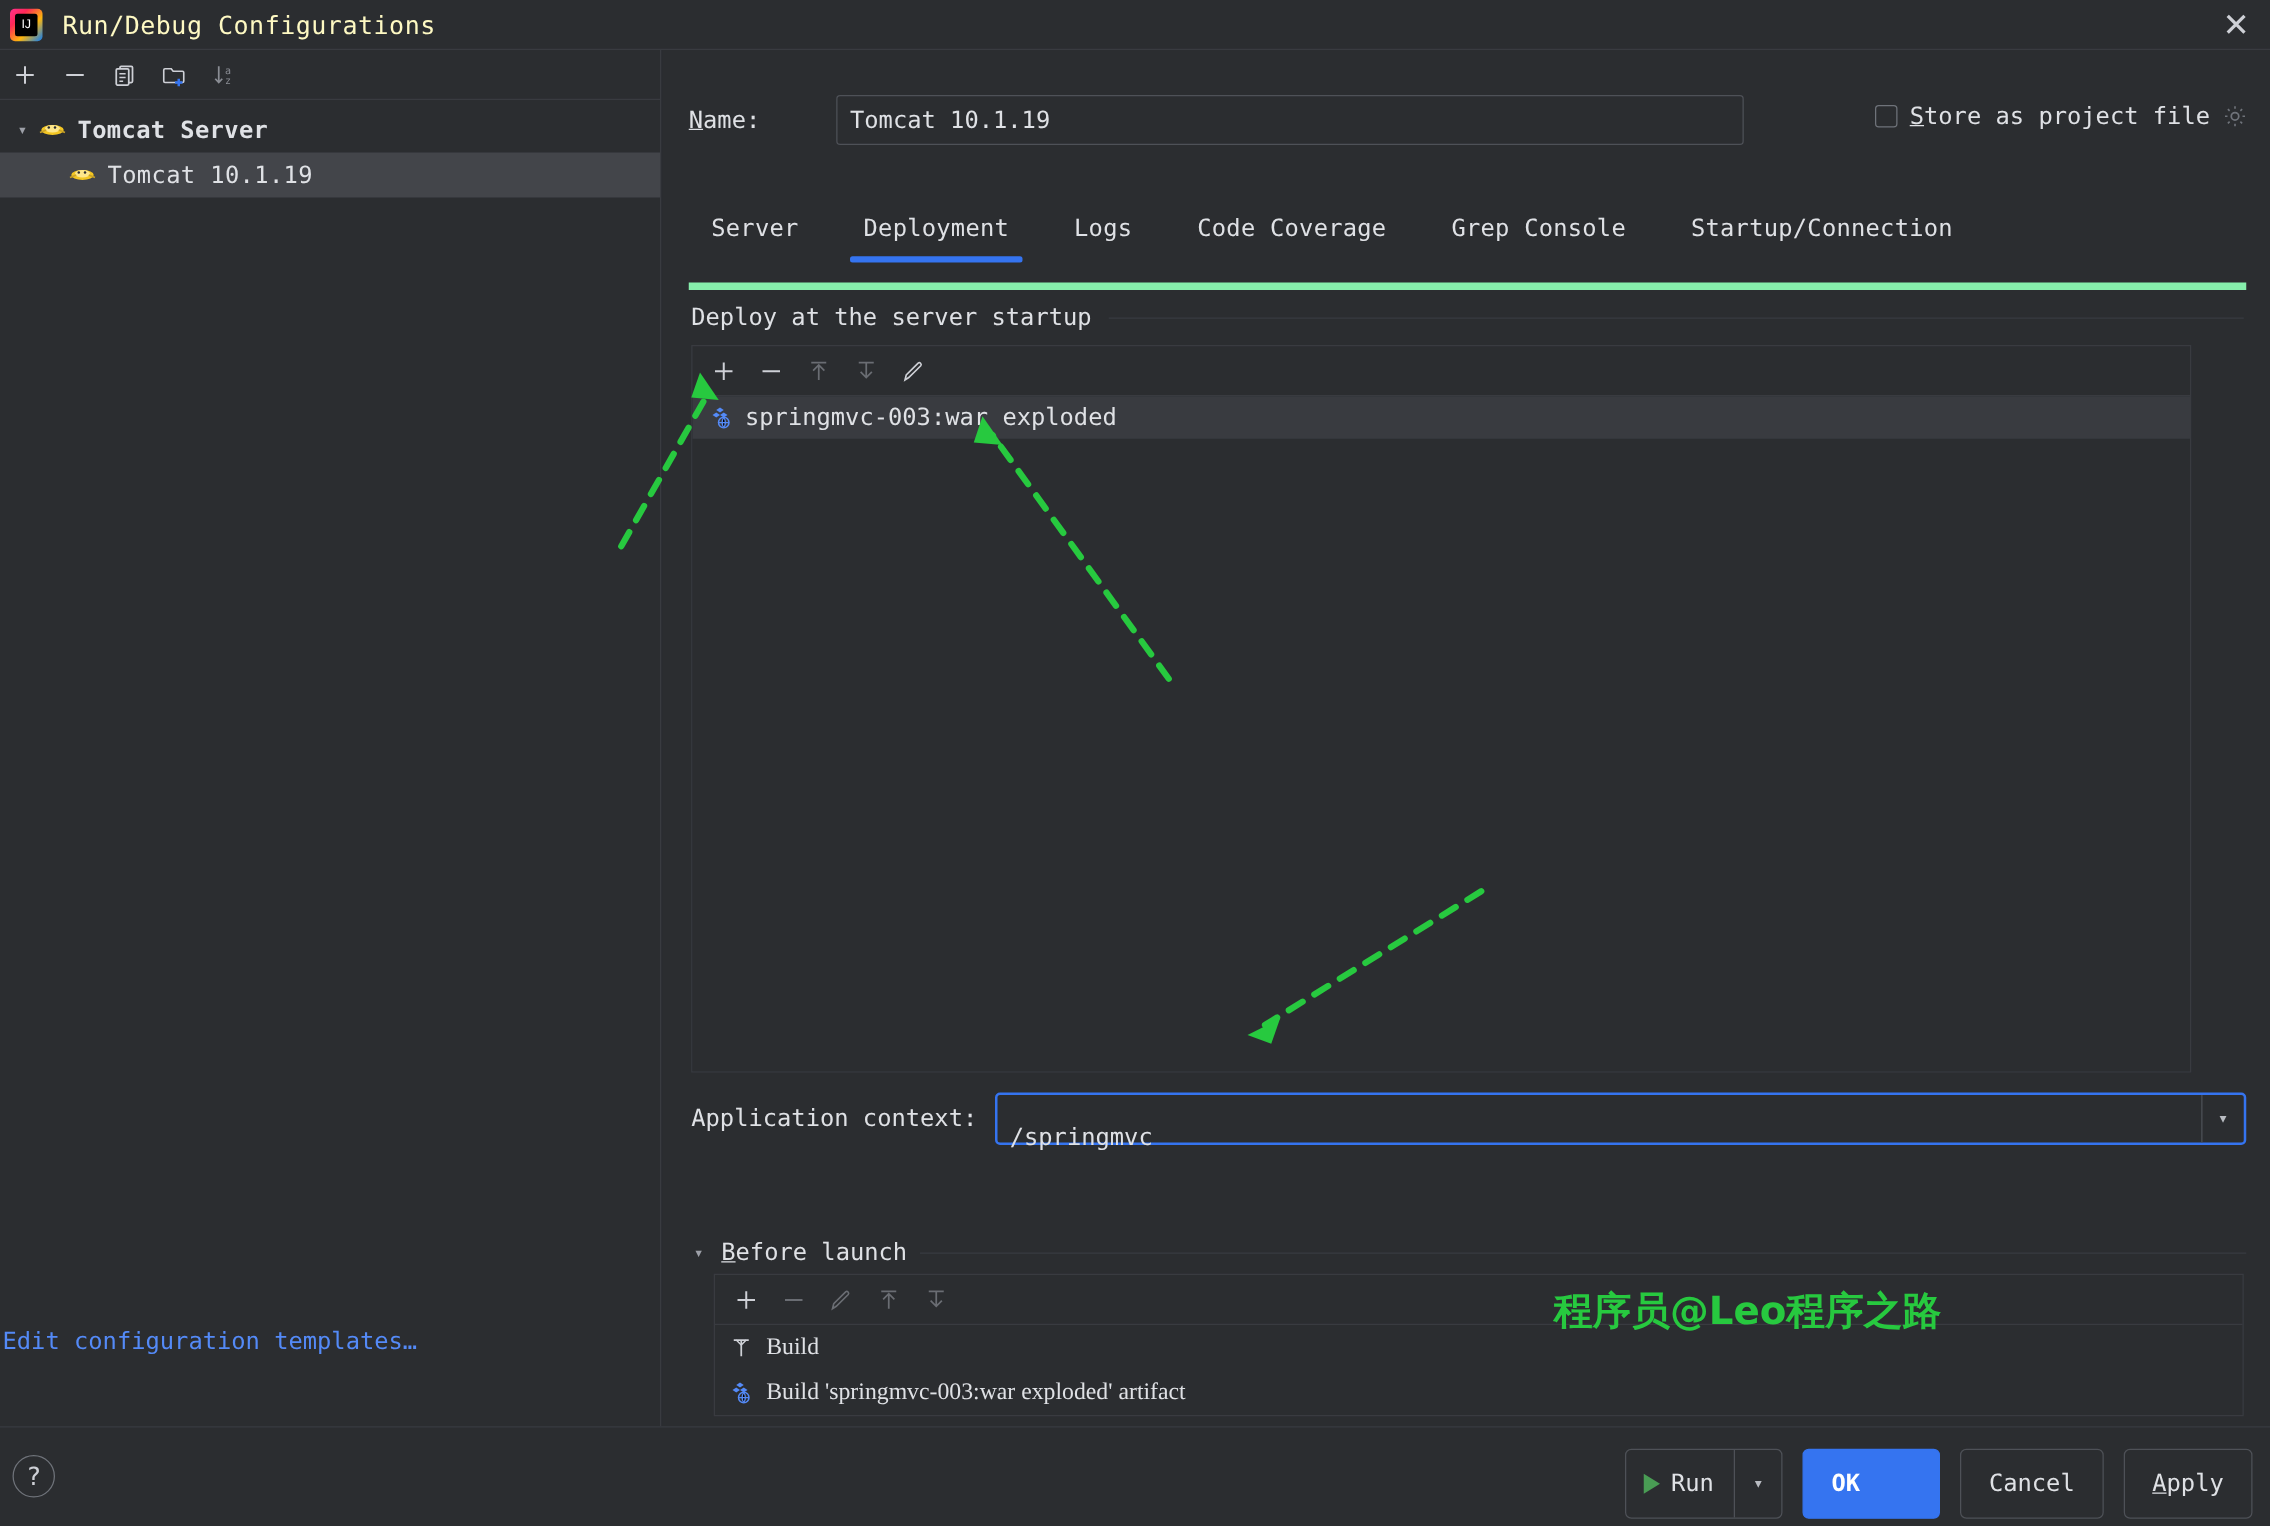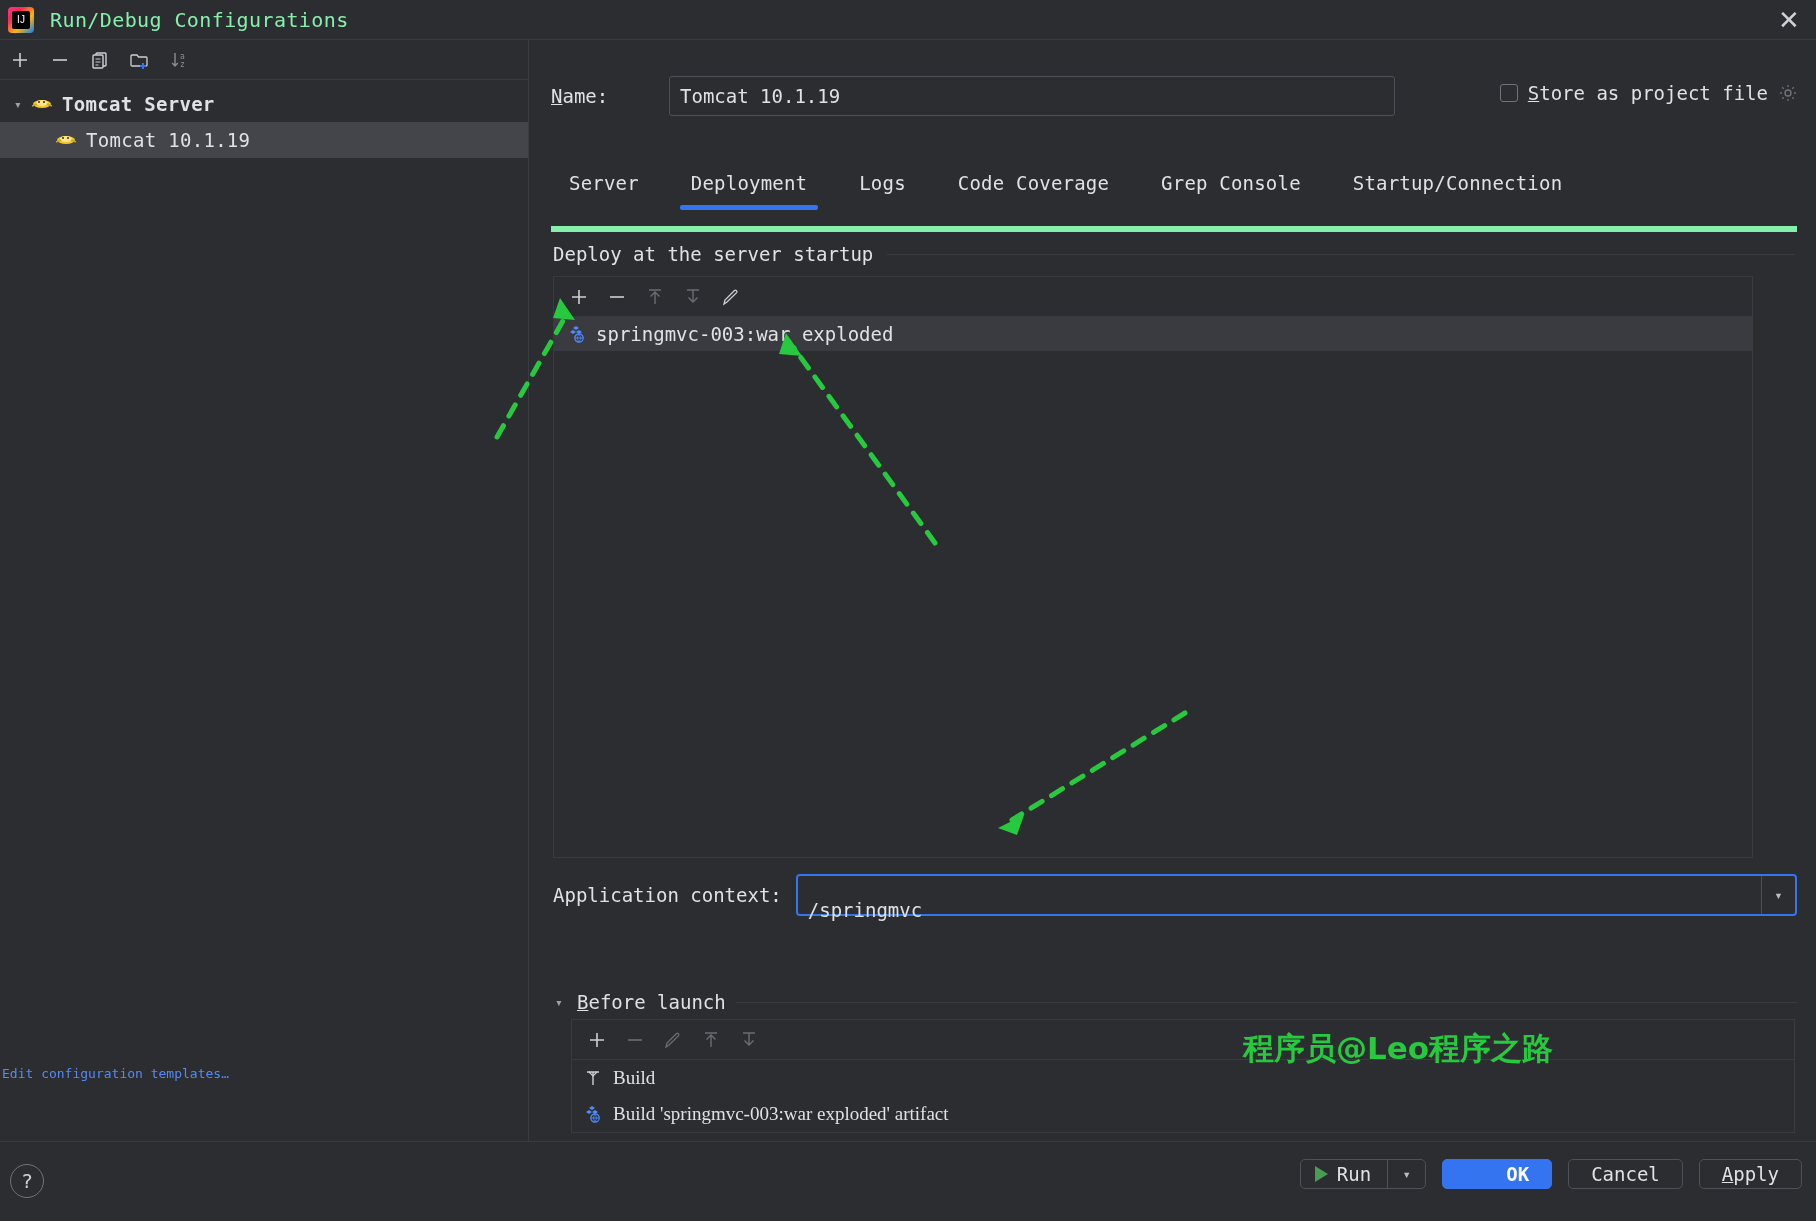--- a/index.html
+++ b/index.html
@@ -21,21 +21,21 @@
     width: 26px; height: 26px; margin-left: 8px; border-radius: 4px;
     background: linear-gradient(135deg,#ff318c 0%,#fe2857 28%,#fdb60d 62%,#087cfa 100%);
     position: relative; flex: none;
   }
   .ij-logo::after {
     content: "IJ"; position: absolute; left: 4px; top: 4px;
     width: 18px; height: 18px; background: #000; color: #fff;
     font-size: 10px; font-family: "Liberation Sans", sans-serif;
     display: flex; align-items: center; justify-content: center; border-radius: 2px;
   }
-  .titlebar-text { margin-left: 16px; font-size: 20px; color: #86efac; letter-spacing: .4px; }
+  .titlebar-text { margin-left: 16px; font-size: 20px; color: #fef9c3; letter-spacing: .4px; }
   .win-close {
     position: absolute; right: 0; top: 0; width: 54px; height: 40px;
     display: flex; align-items: center; justify-content: center;
     color: #ced0d6; font-size: 26px; font-family: "Liberation Sans", sans-serif;
   }
 
   
   .left-panel {
     position: absolute; left: 0; top: 40px; width: 529px; height: 1101px;
     background: #2b2d30; border-right: 1px solid #393b40;
@@ -61,21 +61,21 @@
     width: 24px; display: flex; align-items: center; justify-content: center;
     color: #9da0a8; font-size: 13px;
   }
   .tomcat-icon { width: 24px; height: 18px; flex: none; margin-right: 8px; position: relative; }
   .tree-label { letter-spacing: .3px; }
   .tree-row.group .tree-label { font-weight: bold; }
 
   .edit-templates {
     position: absolute; left: 0; bottom: 50px; height: 36px;
     display: flex; align-items: center; padding-left: 2px;
-    color: #548af7; font-size: 13px;
+    color: #548af7; font-size: 19px;
   }
 
   
   .right-panel {
     position: absolute; left: 530px; top: 40px; width: 1286px; height: 1101px;
     background: #2b2d30;
   }
   .name-row {
     display: flex; align-items: center; height: 44px; margin: 34px 0 0 21px;
   }
@@ -196,23 +196,23 @@
   .help-btn {
     position: absolute; left: 10px; top: 22px; width: 34px; height: 34px;
     border: 1px solid #6f737a; border-radius: 50%;
     display: flex; align-items: center; justify-content: center;
     color: #ced0d6; font-size: 20px;
   }
   .btn-row {
     position: absolute; right: 14px; top: 17px; display: flex; align-items: center; gap: 16px;
   }
   .btn {
-    height: 30px; border: 1px solid #4e5157; border-radius: 5px;
+    height: 56px; border: 1px solid #4e5157; border-radius: 5px;
     background: #2b2d30; color: #dfe1e5; font-family: inherit; font-size: 19px;
-    display: flex; align-items: center; justify-content: flex-end; padding: 0 22px;
+    display: flex; align-items: center; justify-content: space-between; padding: 0 22px;
   }
   .btn-run { padding: 0; display: flex; align-items: stretch; }
   .btn-run .run-main {
     display: flex; align-items: center; gap: 9px; padding: 0 16px 0 14px;
   }
   .btn-run .run-split {
     width: 38px; display: flex; align-items: center; justify-content: center;
     border-left: 1px solid #4e5157; color: #b9bcc2; font-size: 14px;
   }
   .btn-ok { background: #3574f0; border-color: #3574f0; color: #ffffff; font-weight: bold; min-width: 110px; }

